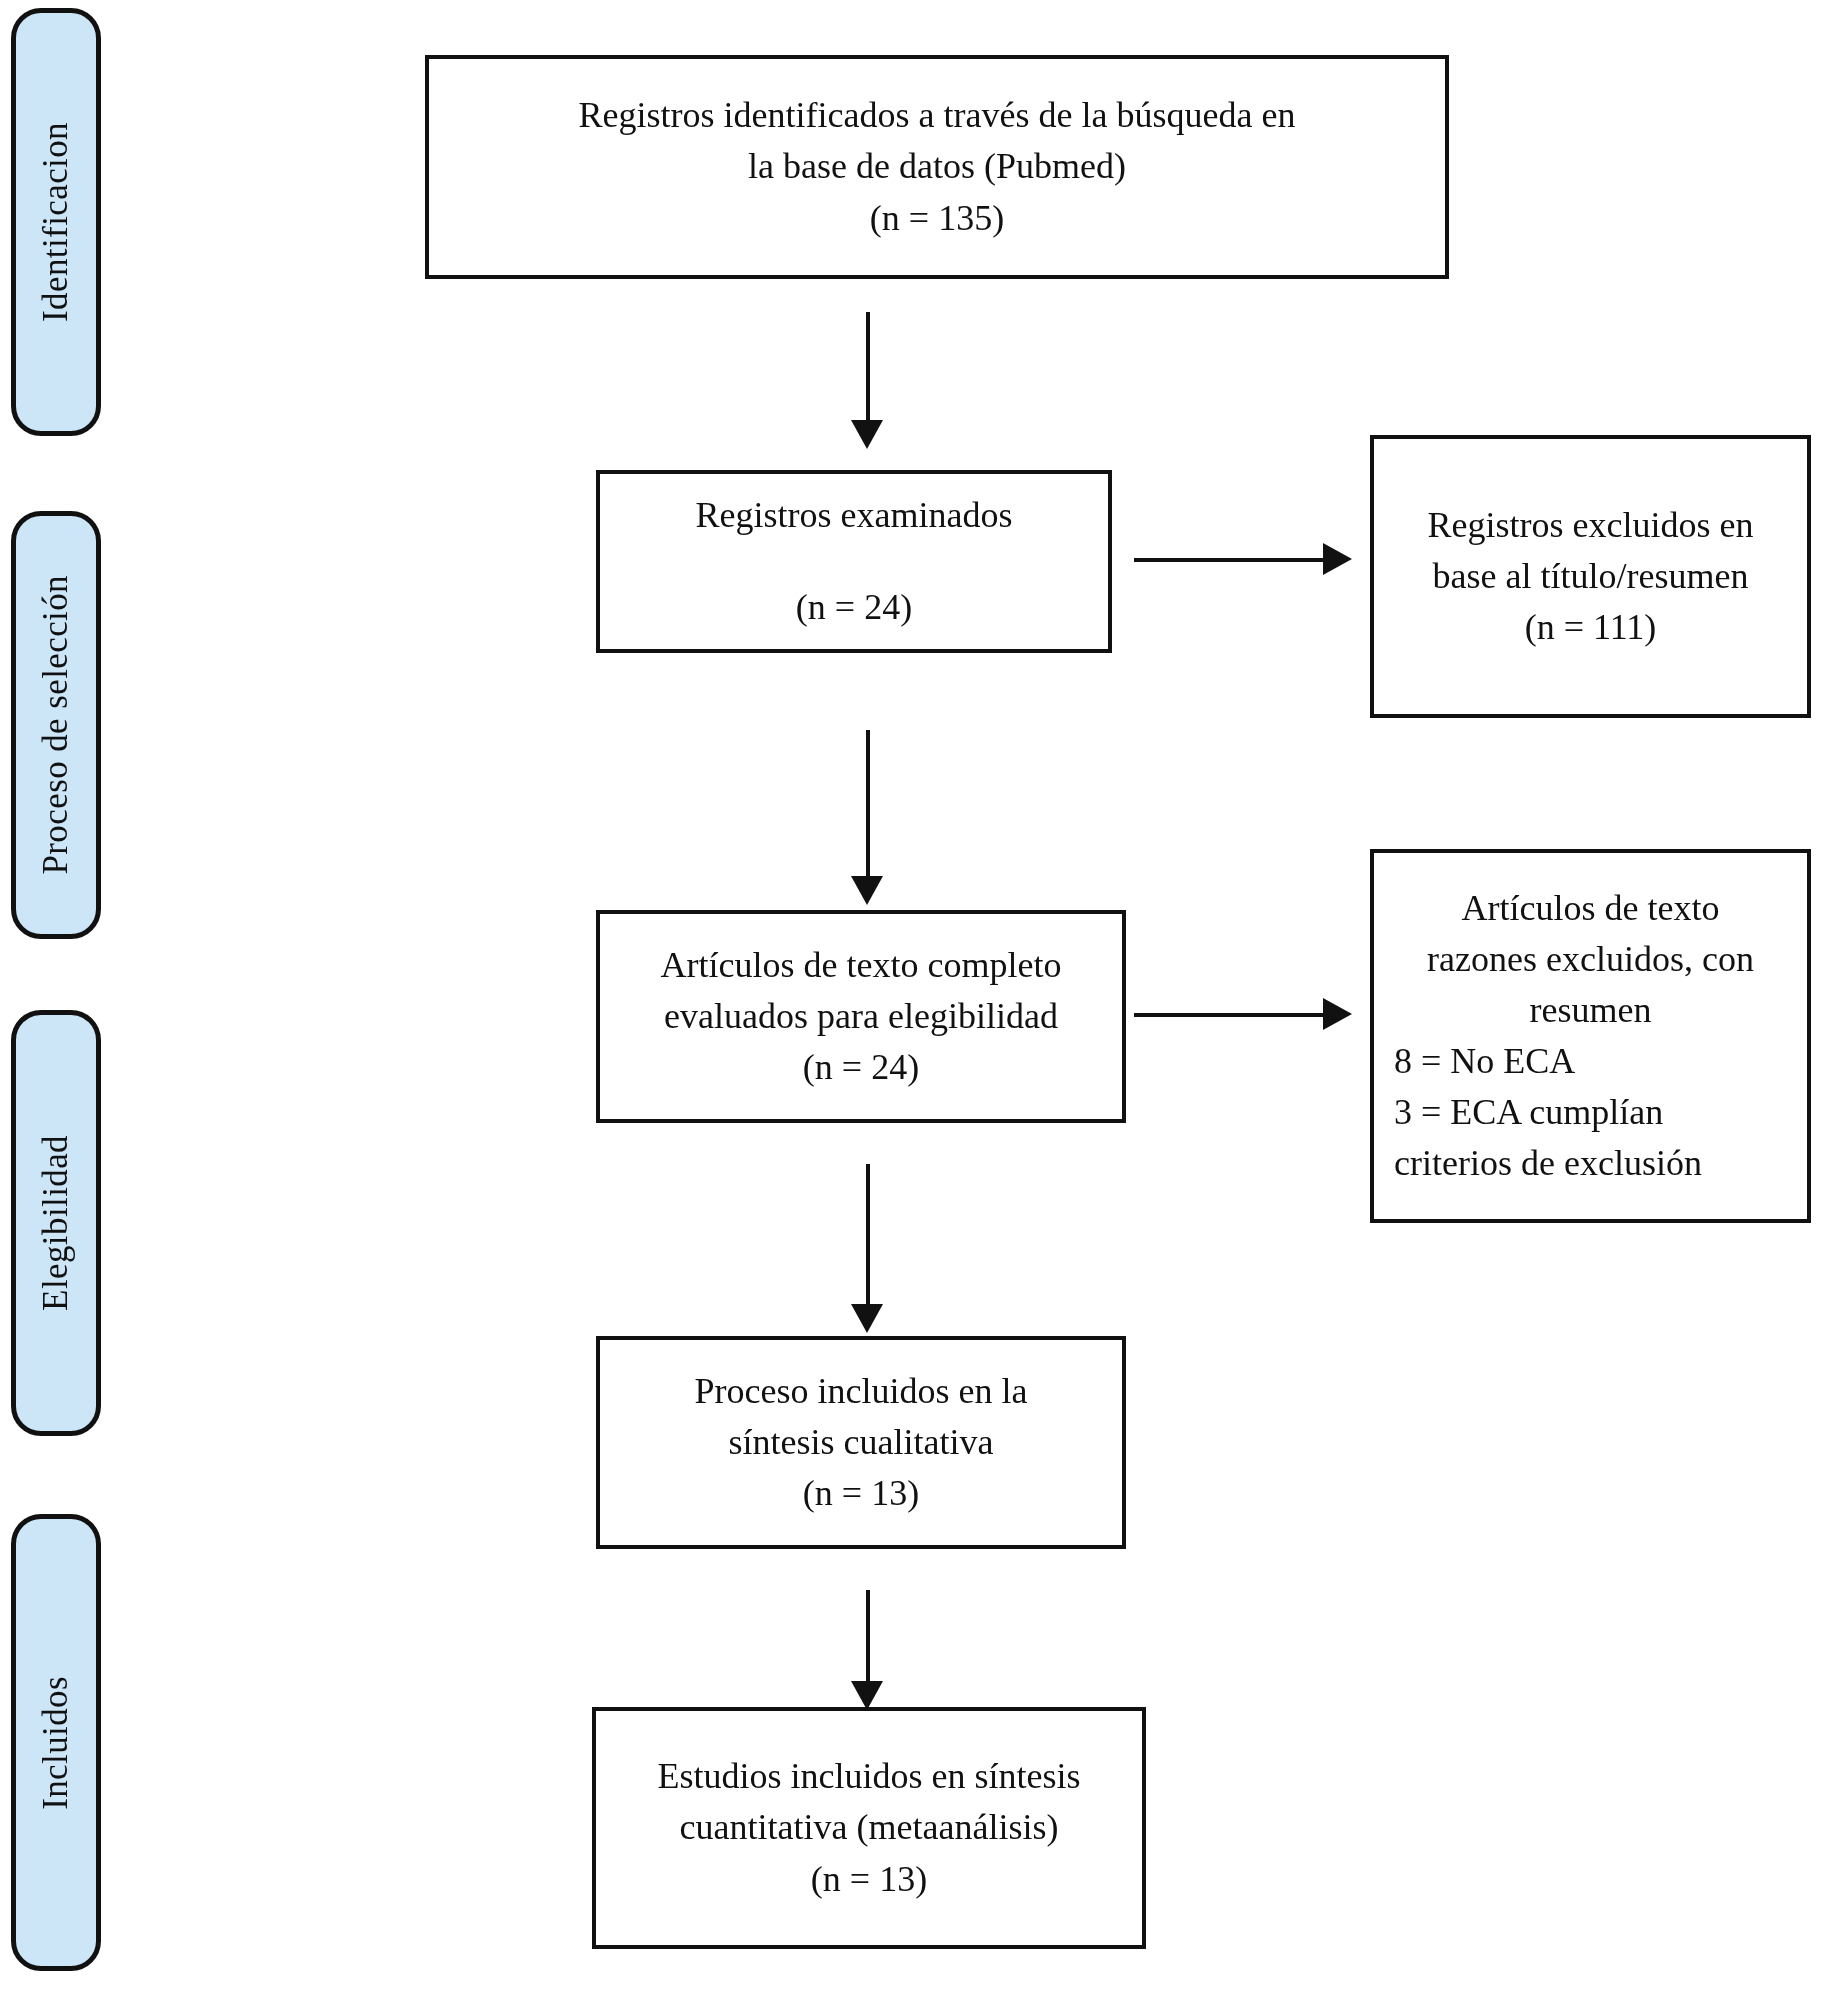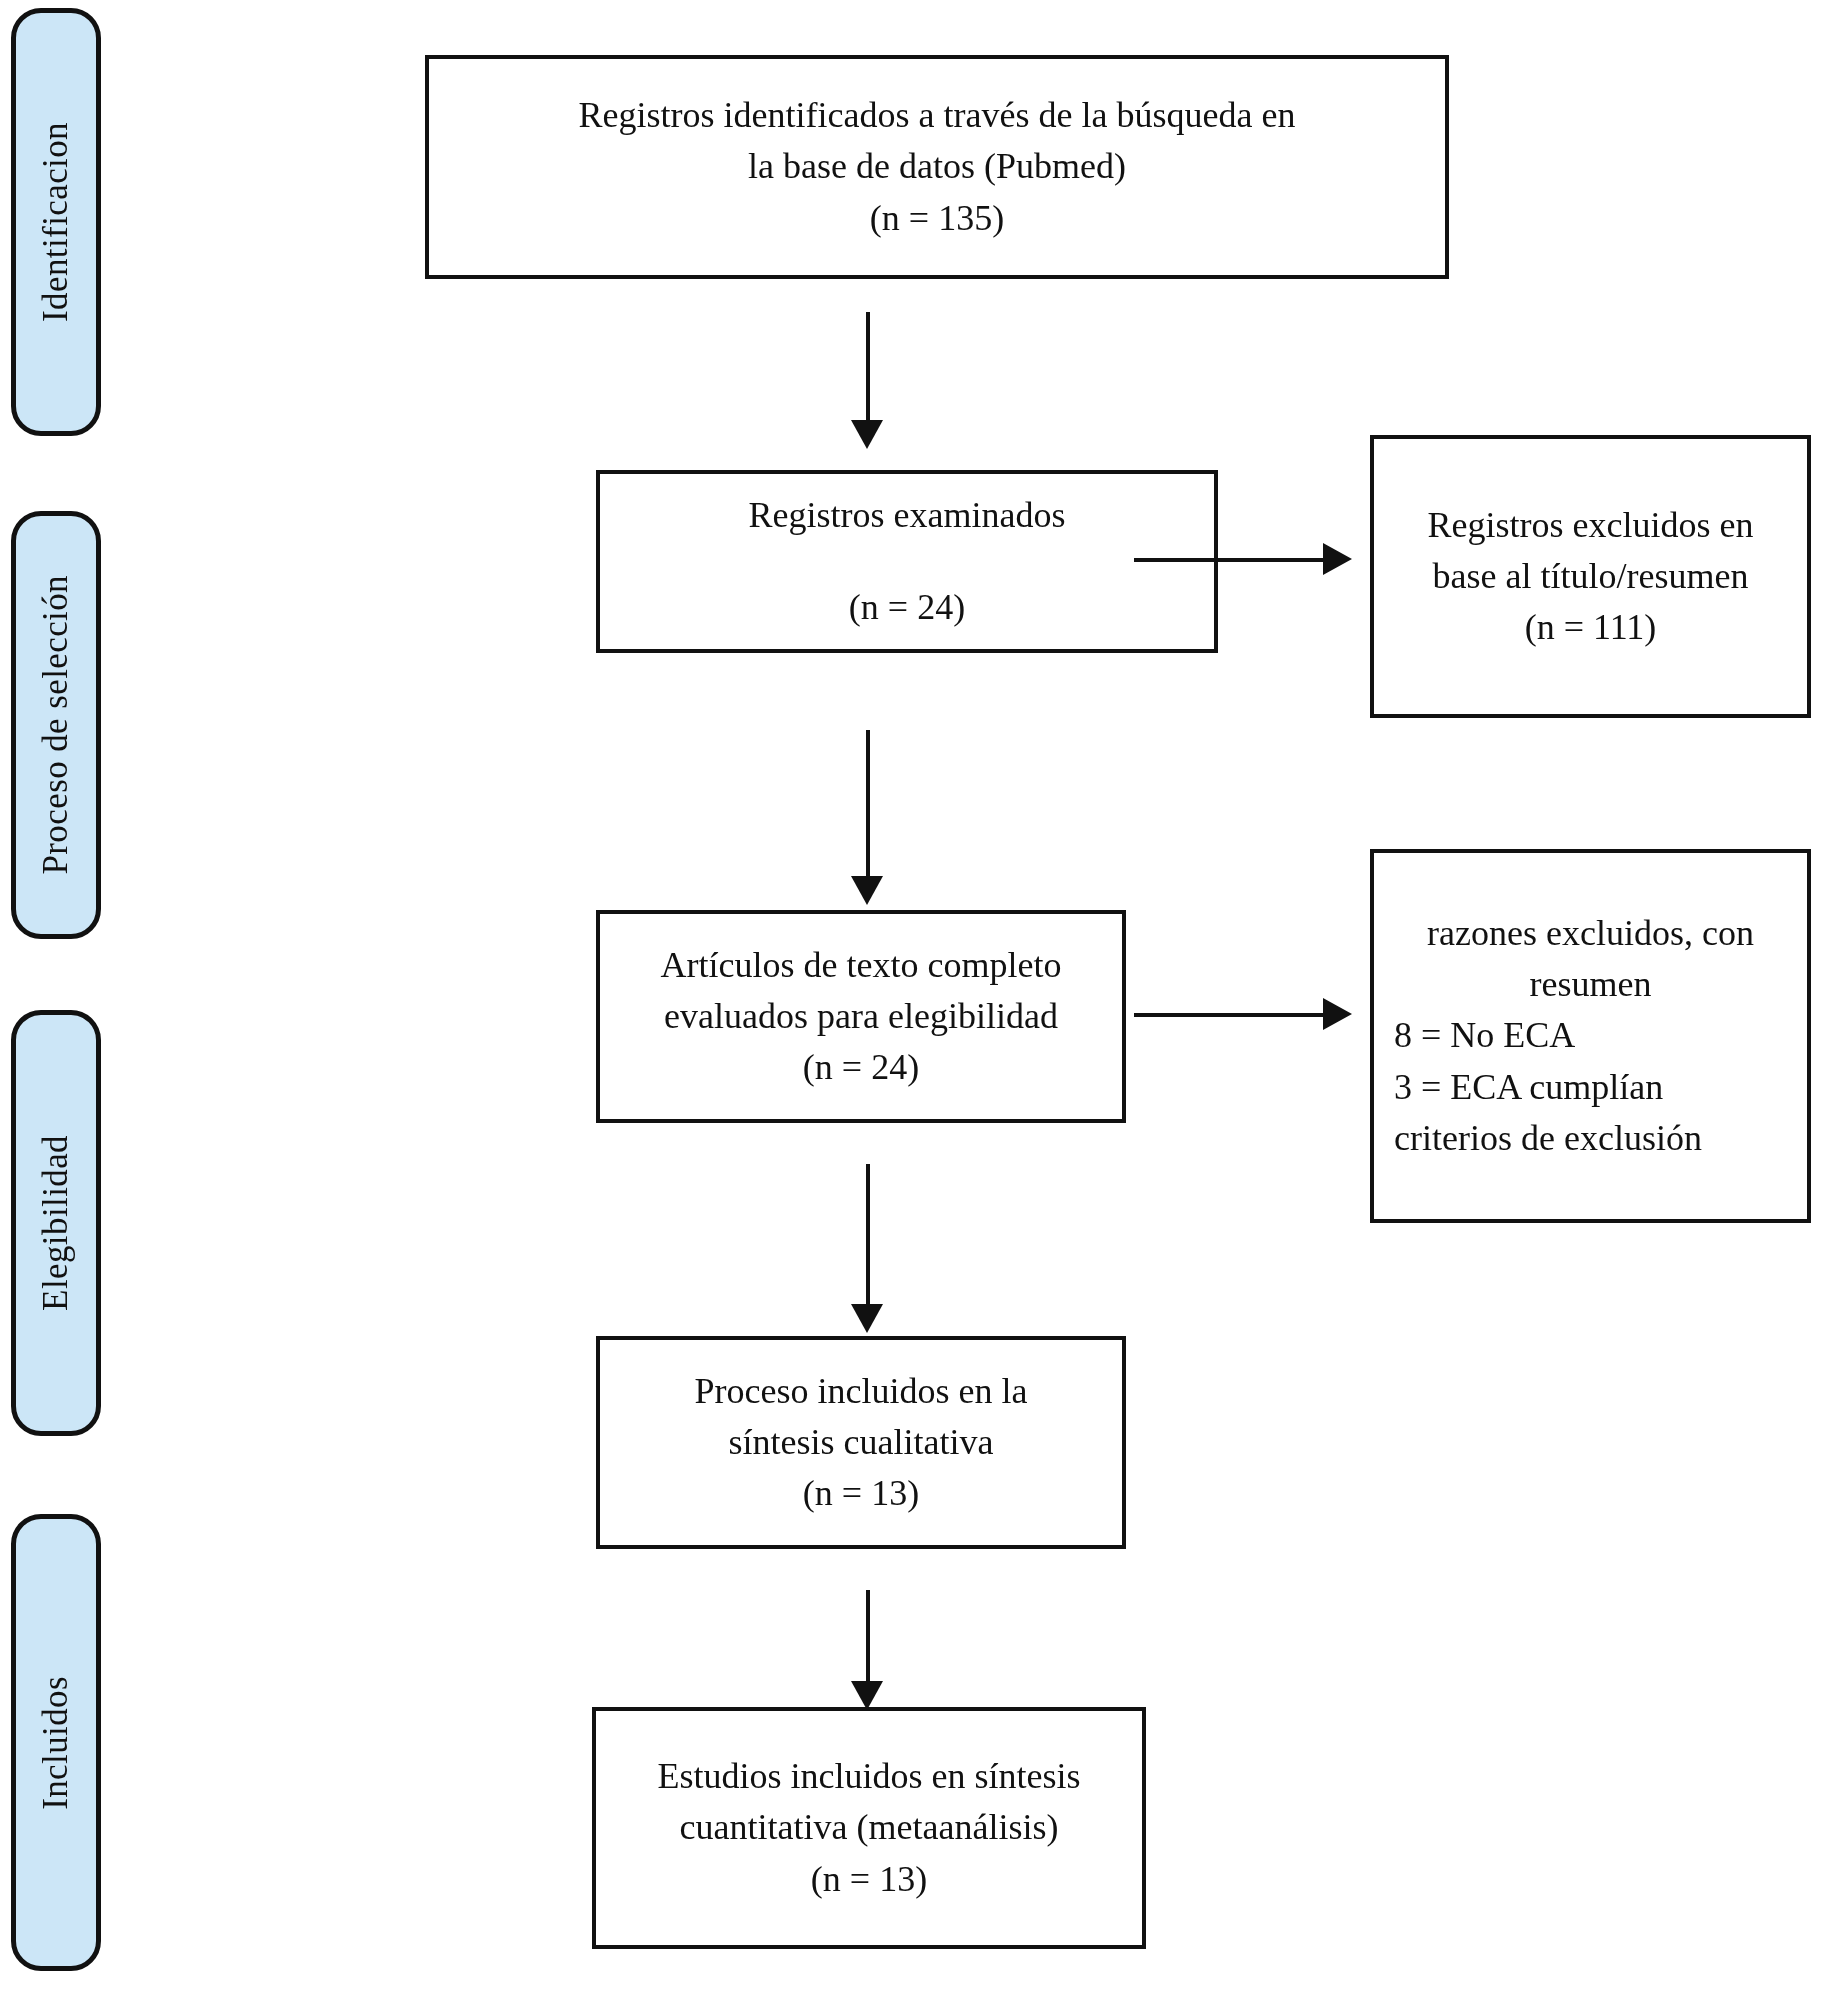--- a/index.html
+++ b/index.html
@@ -134,21 +134,21 @@
     <div class="line">Registros identificados a través de la búsqueda en</div>
     <div class="line">la base de datos (Pubmed)</div>
     <div class="line">(n = 135)</div>
   </div>
 
   <div class="arrow-v" style="left:851px; top:312px; width:33px; height:137px;">
     <div class="shaft" style="height:108px;"></div>
     <div class="head"></div>
   </div>
 
-  <div class="flow-box" style="left:596px; top:470px; width:622px; height:183px;gap:41px;">
+  <div class="flow-box" style="left:596px; top:470px; width:516px; height:183px;gap:41px;">
     <div class="line">Registros examinados</div>
     <div class="line">(n = 24)</div>
   </div>
 
   <div class="arrow-h" style="left:1134px; top:543px; width:218px; height:33px;">
     <div class="shaft" style="width:192px;"></div>
     <div class="head"></div>
   </div>
 
   <div class="flow-box" style="left:1370px; top:435px; width:441px; height:283px;">
@@ -167,20 +167,21 @@
     <div class="line">evaluados para elegibilidad</div>
     <div class="line">(n = 24)</div>
   </div>
 
   <div class="arrow-h" style="left:1134px; top:998px; width:218px; height:33px;">
     <div class="shaft" style="width:192px;"></div>
     <div class="head"></div>
   </div>
 
   <div class="flow-box left-lines" style="left:1370px; top:849px; width:441px; height:374px; padding:7.6px 20px;">
+    <div class="line centered">Artículos de texto</div>
     <div class="line centered">razones excluidos, con</div>
     <div class="line centered">resumen</div>
     <div class="line leftalign">8 = No ECA</div>
     <div class="line leftalign">3 = ECA cumplían</div>
     <div class="line leftalign">criterios de exclusión</div>
   </div>
 
   <div class="arrow-v" style="left:851px; top:1164px; width:33px; height:169px;">
     <div class="shaft" style="height:140px;"></div>
     <div class="head"></div>

